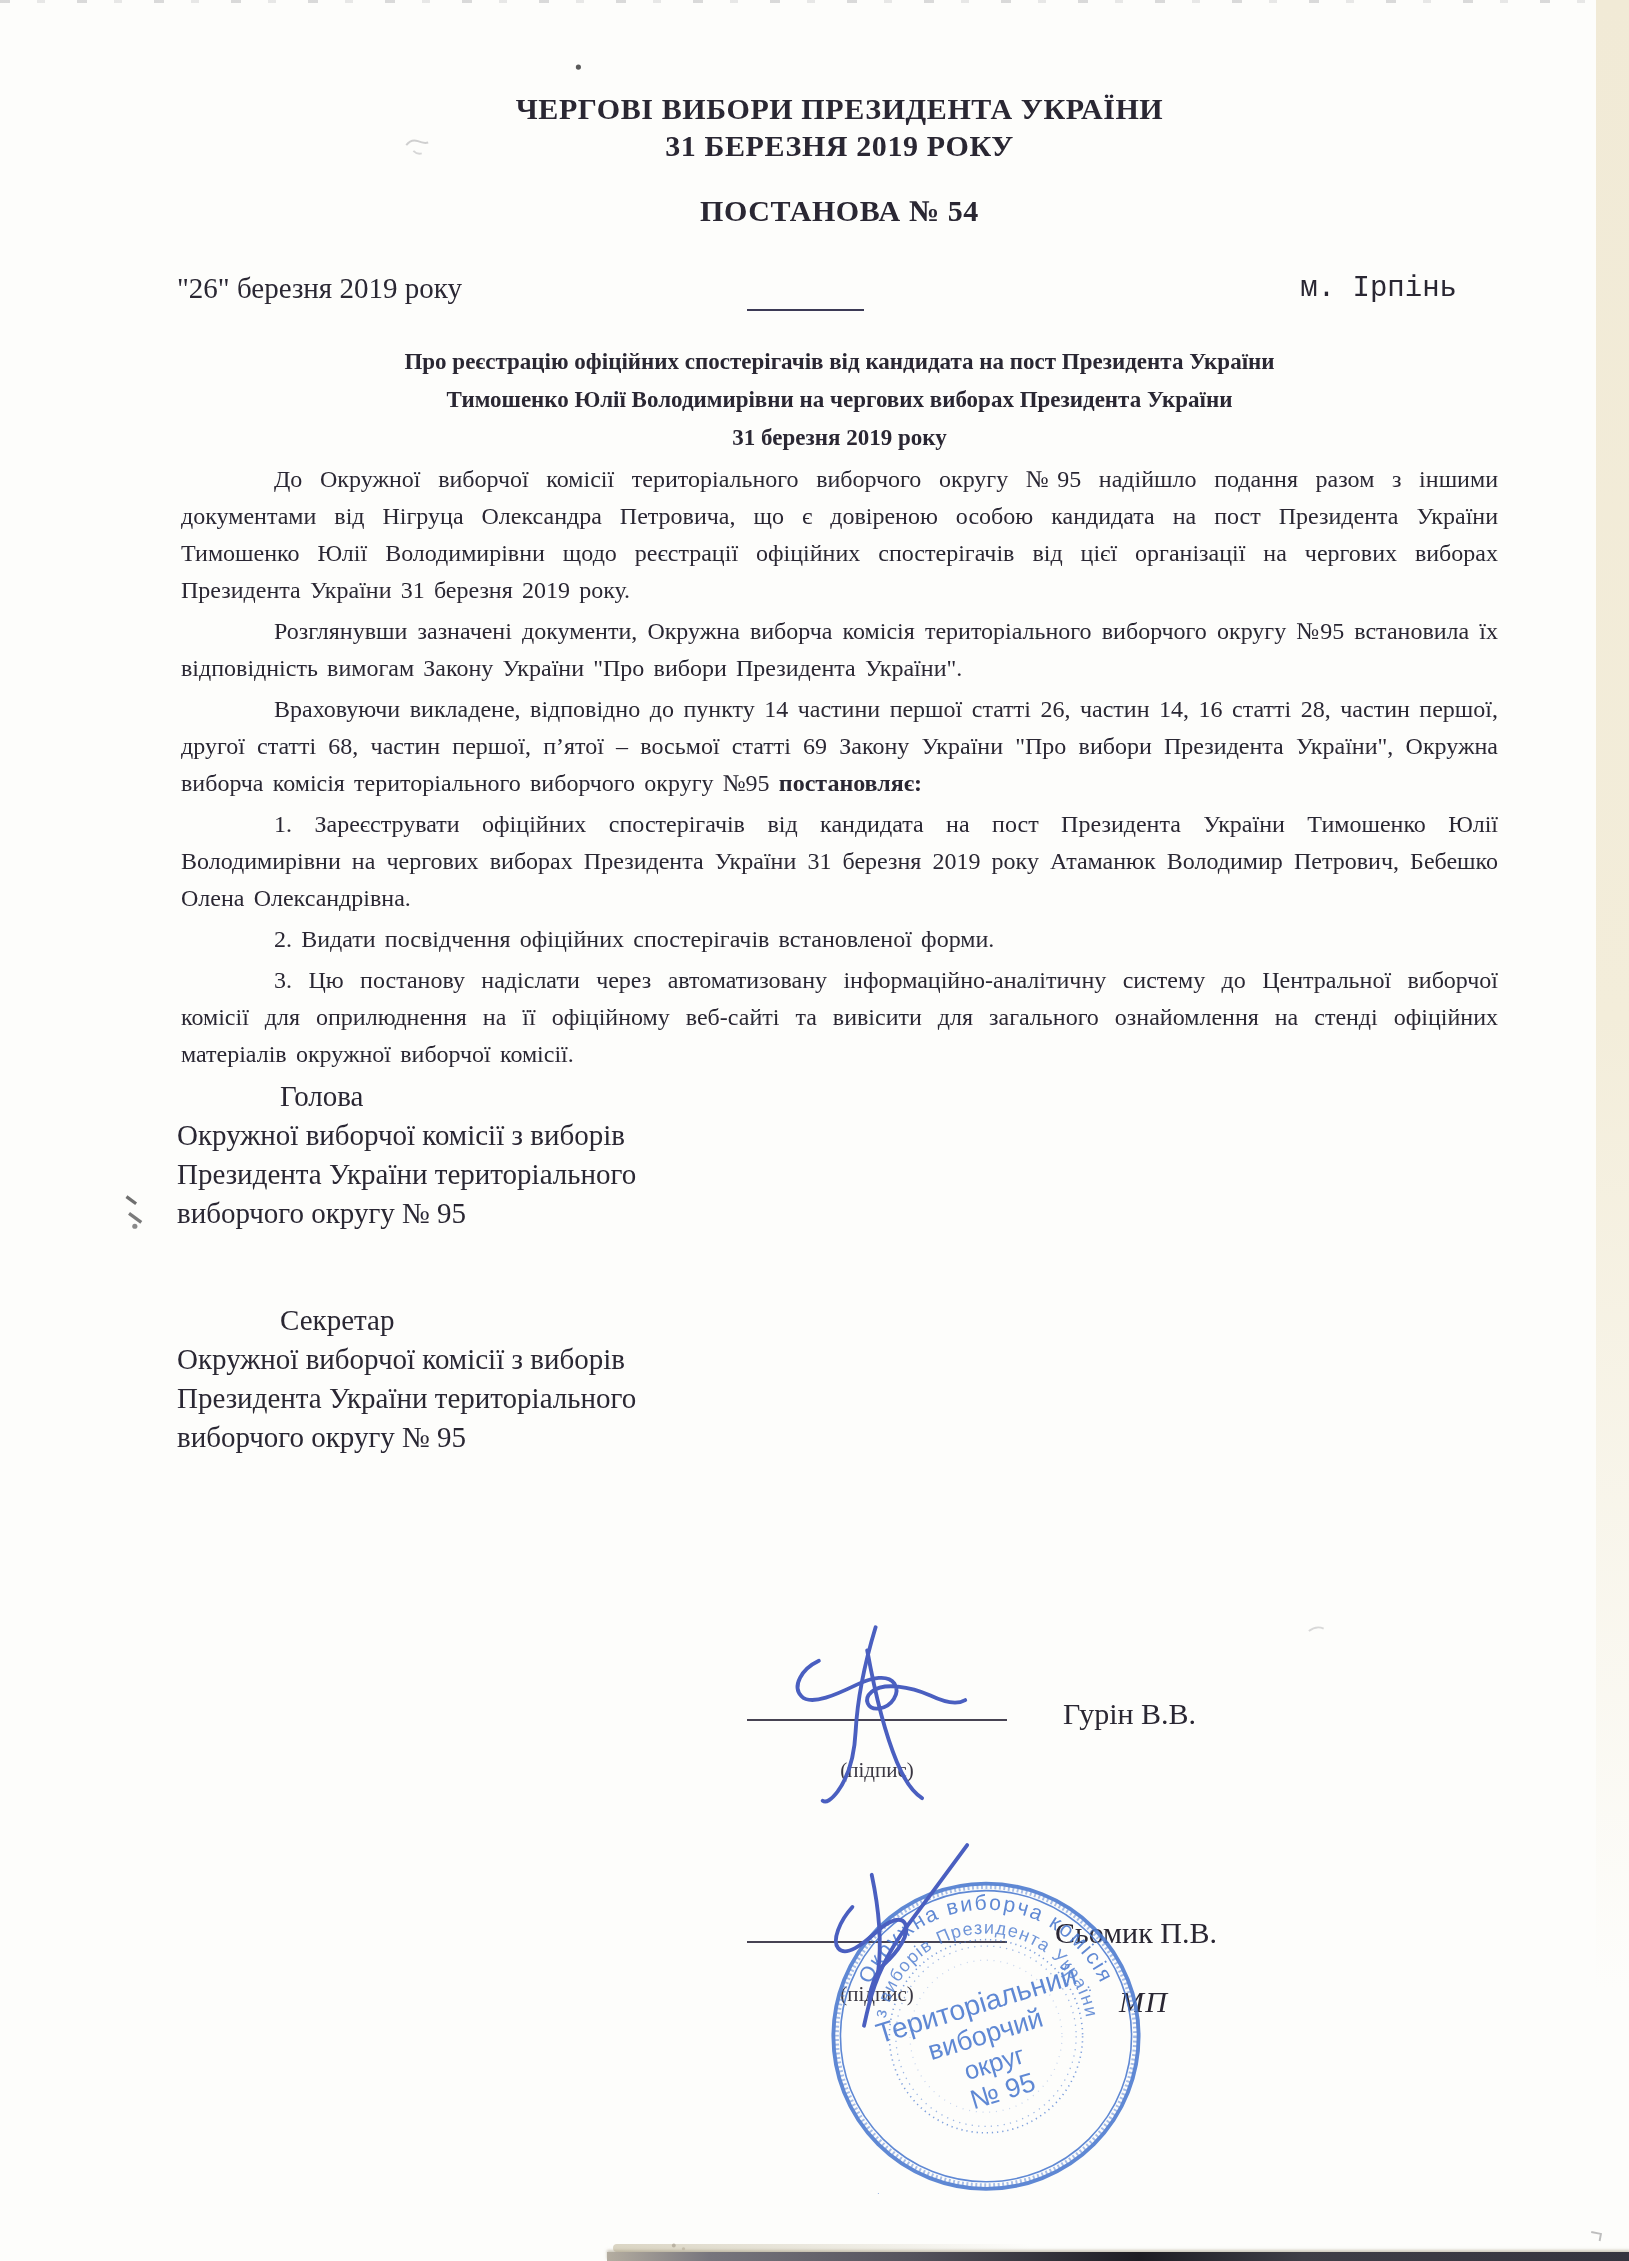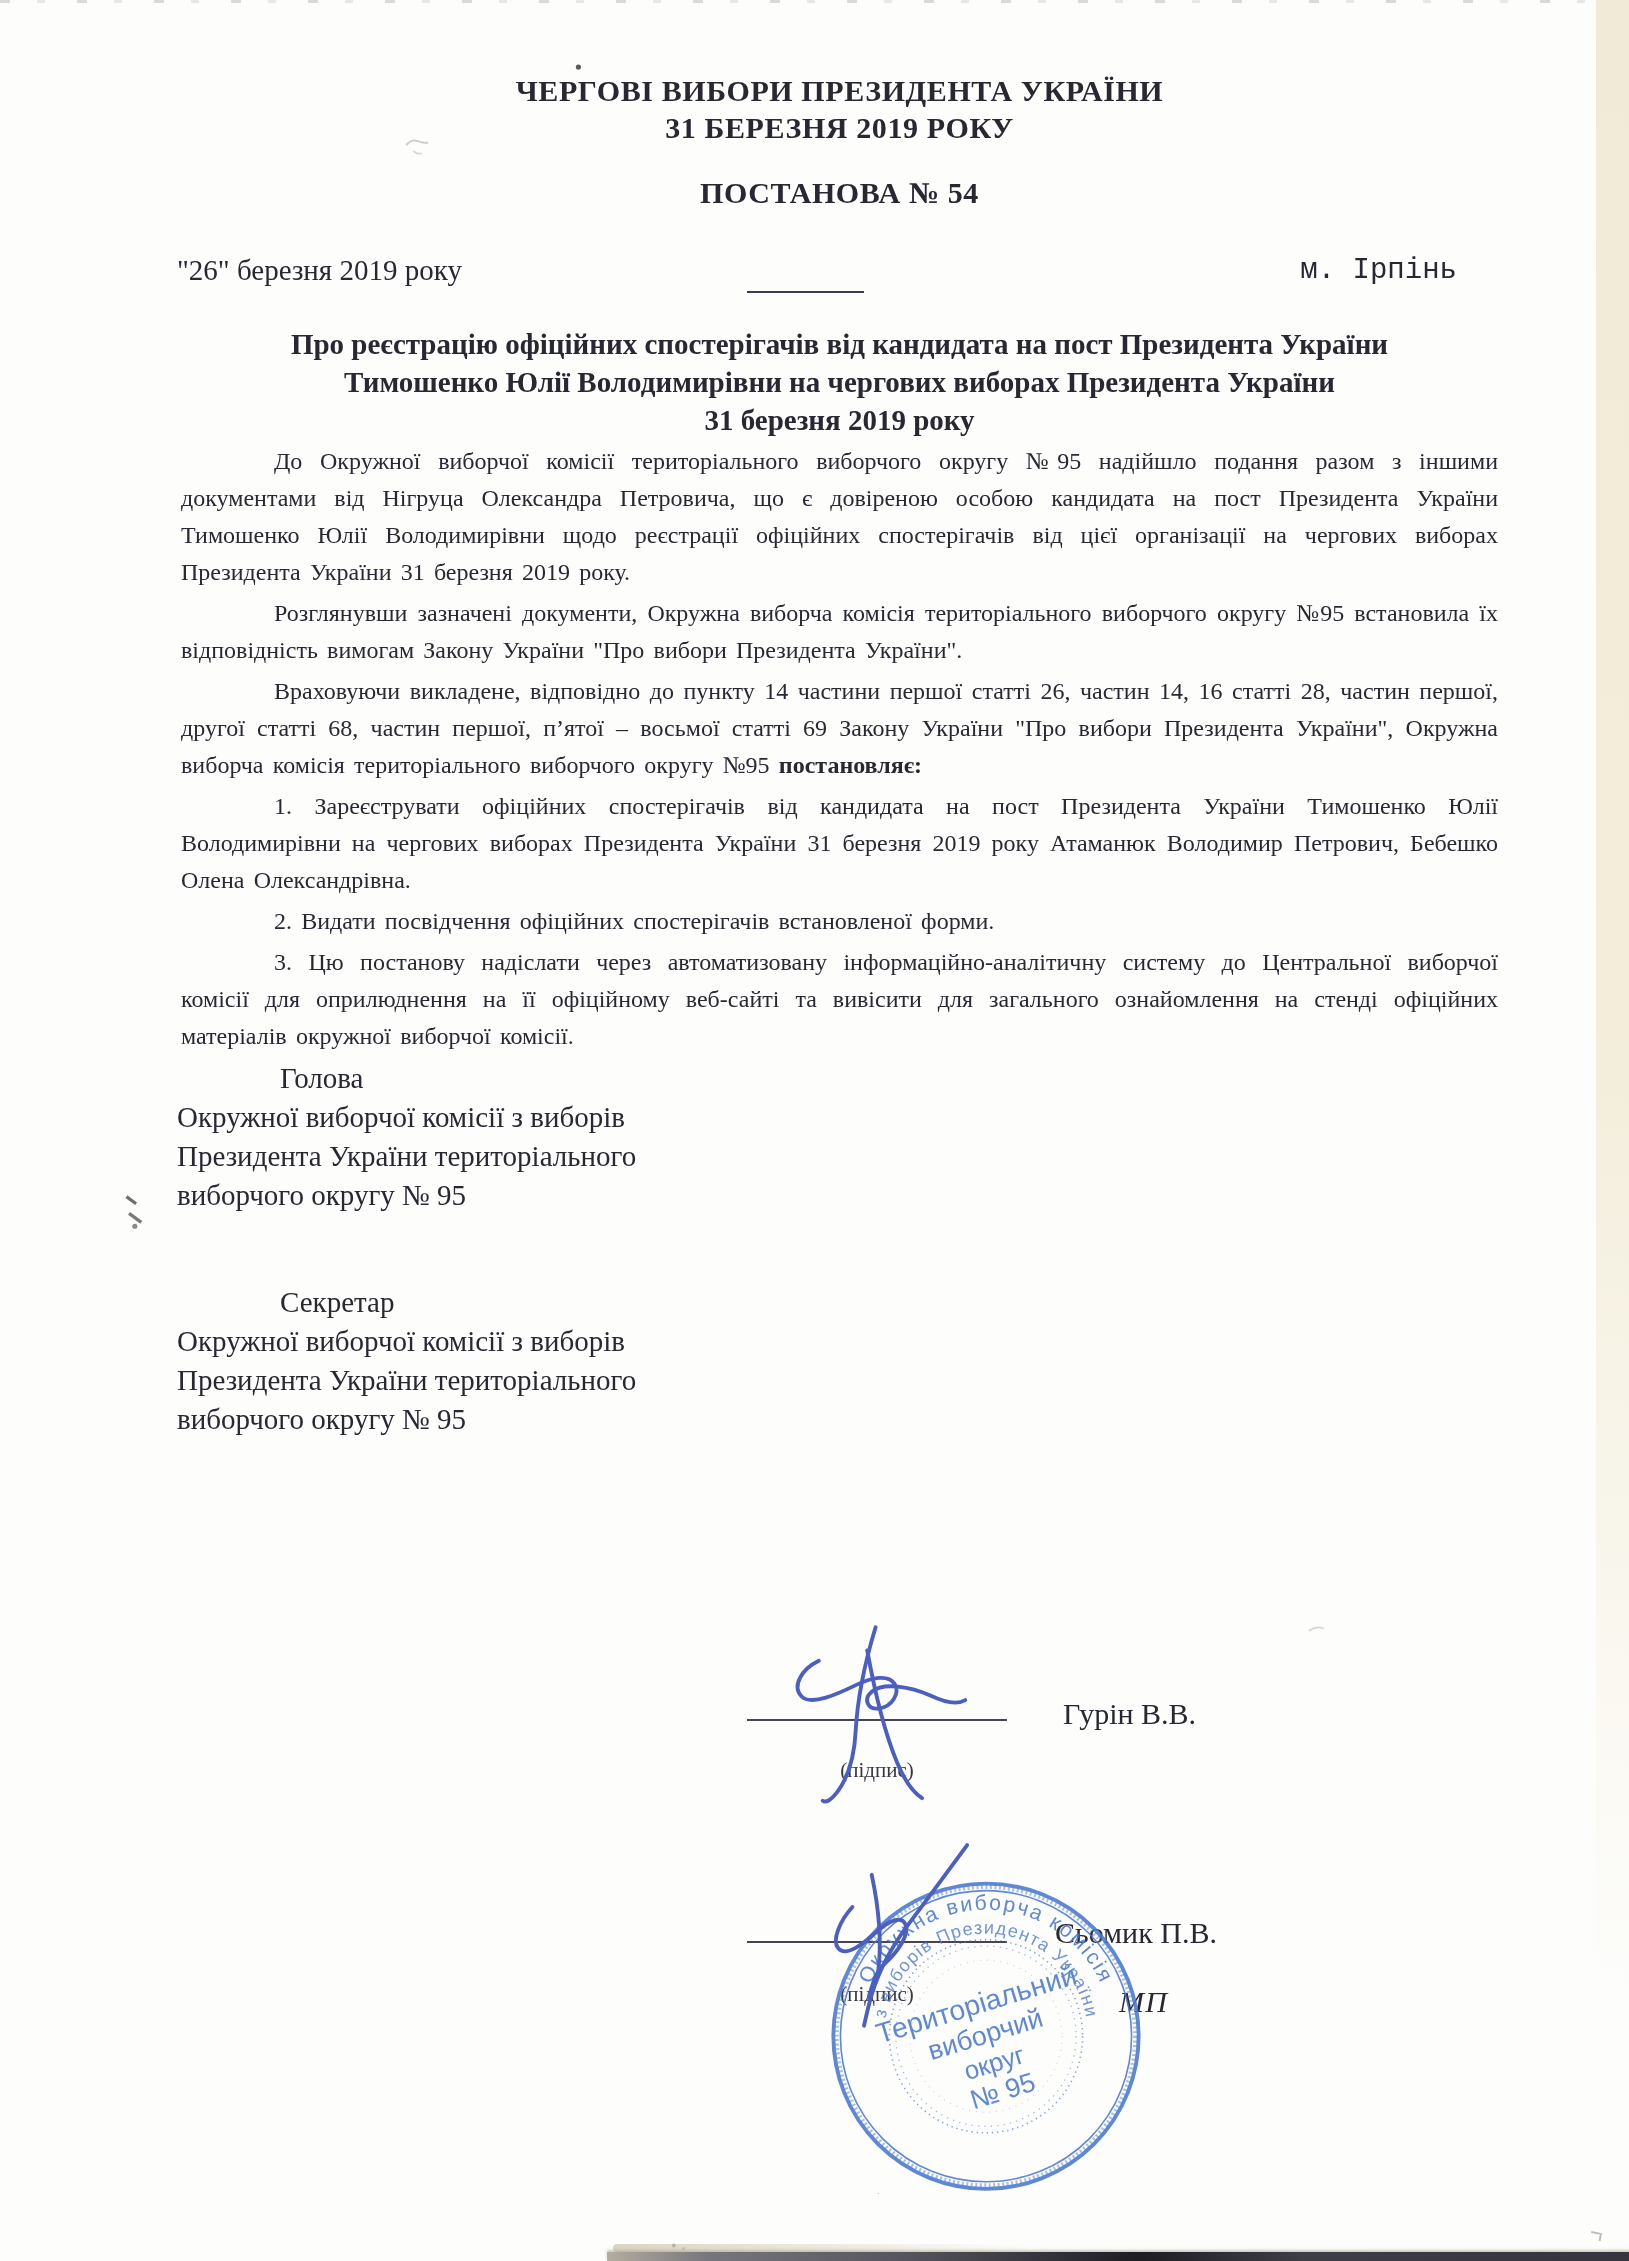--- a/index.html
+++ b/index.html
@@ -33,31 +33,31 @@
   .bottom-smudge{
     position:absolute;left:613px;top:2244px;width:419px;height:7.7px;
     background:linear-gradient(to right,rgba(190,180,150,.55),rgba(190,180,150,0));
     border-radius:3.9px;
   }
 
   .doc{position:absolute;left:177px;top:0;width:1325px;}
 
   .center{text-align:center;}
   .doc-title{font-size:30px;font-weight:bold;line-height:37px;letter-spacing:0.6px;}
-  .doc-title.first{margin-top:72px;}
+  .doc-title.first{margin-top:90px;}
   .org-line{font-size:29px;line-height:39px;}
   .org-block{margin-top:37px;}
   .res-title{margin-top:27px;font-size:30px;font-weight:bold;line-height:39px;letter-spacing:0.6px;}
 
   .dateline{position:relative;margin-top:39px;height:39px;font-size:29px;line-height:39px;}
   .dateline .date{position:absolute;left:0;top:0;}
   .dateline .blank{position:absolute;left:570px;top:40px;width:117px;border-top:2.6px solid #3c3a55;}
   .dateline .place{position:absolute;right:45px;top:0;font-family:Liberation Mono, monospace;}
 
-  .subject{font-size:29px;font-weight:bold;line-height:38px;font-family:Liberation Serif, serif;}
+  .subject{font-size:23px;font-weight:bold;line-height:38px;font-family:Liberation Serif, serif;}
   .subject.first{margin-top:35px;}
 
   p.body{
     margin:4px;font-size:24px;line-height:37px;
     text-align:justify;text-indent:93px;word-spacing:3.2px;
   }
   .mt-p1{margin-top:35px;} .mt-p2{margin-top:38px;} .mt-p3{margin-top:35px;}
   .mt-i1{margin-top:44px;} .mt-i2{margin-top:37px;} .mt-i3{margin-top:30px;}
   .bold{font-weight:bold;}
 

